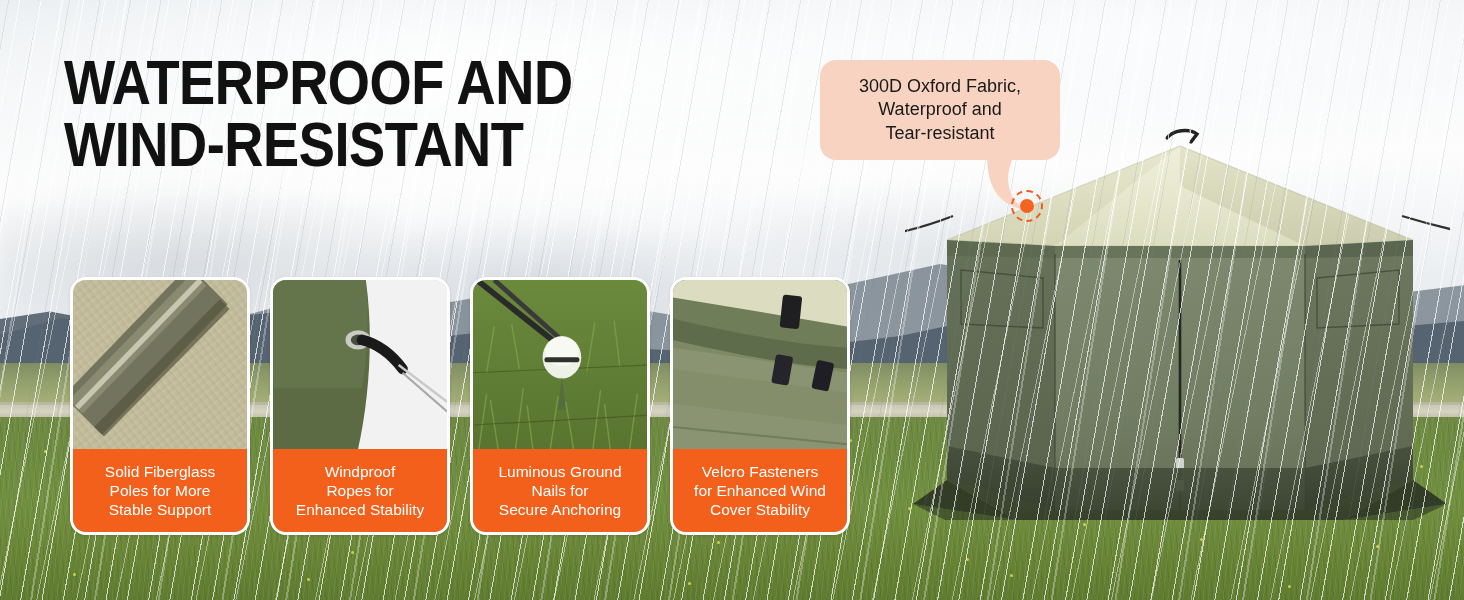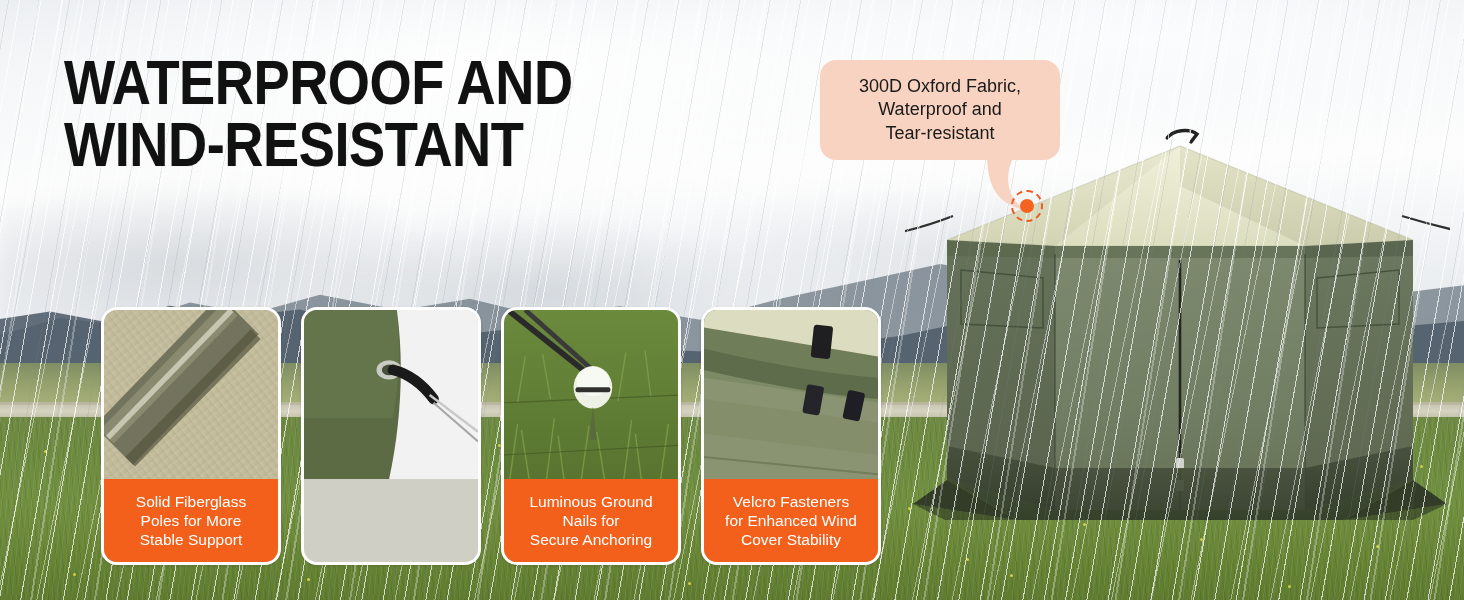--- a/index.html
+++ b/index.html
@@ -135,21 +135,21 @@
   .marker-ring {
     position:absolute; inset:0;
     border:2px dashed #f05a1e; border-radius:50%;
   }
   .marker-dot {
     position:absolute; left:9px; top:9px; width:14px; height:14px;
     border-radius:50%; background:#f4631f;
   }
 
   
-  .cards { position:absolute; left:70px; top:307px; width:782px; height:258px;margin-left:31px; }
+  .cards { position:absolute; left:70px; top:277px; width:782px; height:258px; }
   .card {
     position:absolute; top:0; width:180px; height:258px;
     border-radius:16px;
     border:3px solid #ffffff;
     overflow:hidden;
     background:#cfcfc6;
     box-shadow:0 1px 3px rgba(0,0,0,.12);
   }
   .card-img { position:absolute; left:0; top:0; width:100%; height:175px; overflow:hidden; }
   .card-label {
@@ -363,20 +363,23 @@
           <rect width="180" height="175" fill="#f2f2f2"></rect>
           <path d="M0,0 L96,0 C104,56 100,120 88,175 L0,175 Z" fill="#5c6b44"></path>
           <path d="M0,0 L96,0 C100,40 98,78 92,112 L0,112 Z" fill="#68784e" opacity=".7"></path>
           <ellipse cx="88" cy="62" rx="13" ry="10" fill="#c9ccc4"></ellipse>
           <ellipse cx="88" cy="62" rx="7.5" ry="5.5" fill="#46503a"></ellipse>
           <path d="M92,62 C108,66 122,76 134,92" stroke="#1a1a1a" stroke-width="11" fill="none" stroke-linecap="round"></path>
           <path d="M130,88 L180,126" stroke="#c9c9c9" stroke-width="2.6" fill="none"></path>
           <path d="M134,96 L180,136" stroke="#a8a8a8" stroke-width="2.2" fill="none"></path>
         </svg>
       </div>
+      <div class="card-label">Windproof
+Ropes for
+Enhanced Stability</div>
     </div>
 
     <div class="card" style="left:400px">
       <div class="card-img">
         <svg viewBox="0 0 180 175" preserveAspectRatio="none">
           <defs>
             <linearGradient id="grs" x1="0" y1="0" x2="0" y2="1">
               <stop offset="0" stop-color="#6b8a3c"></stop>
                 <stop offset="1" stop-color="#587430"></stop>
             </linearGradient>

